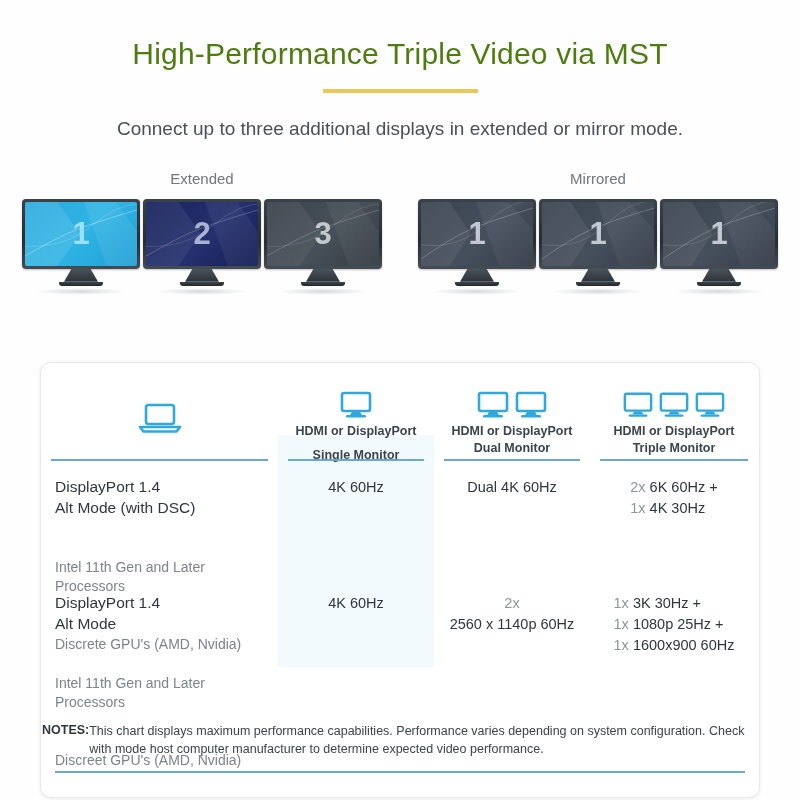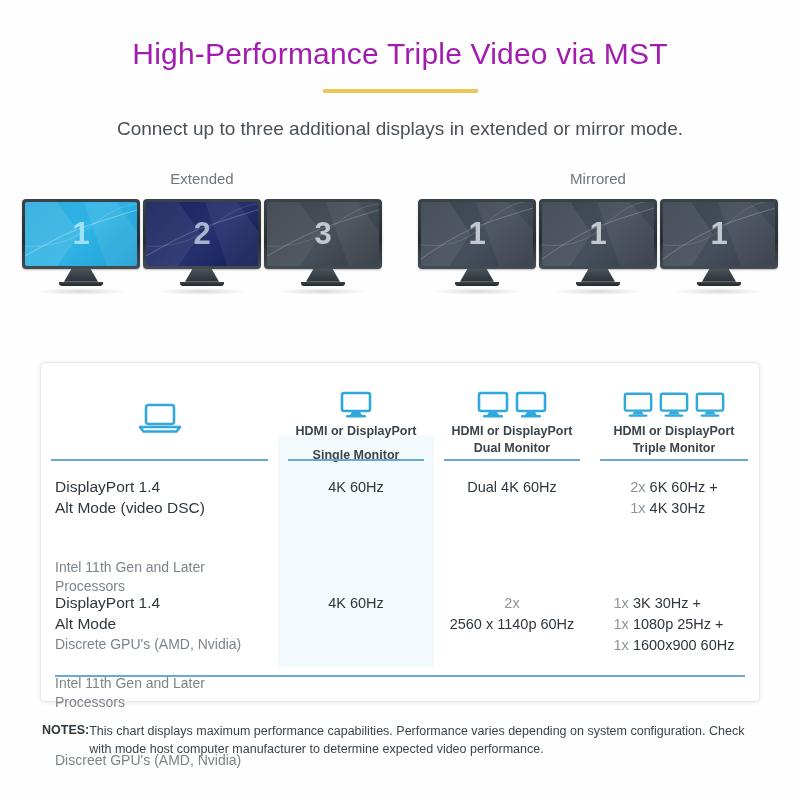--- a/index.html
+++ b/index.html
@@ -23,21 +23,21 @@
   }
 
   
   .header {
     padding-top: 36px;
     text-align: center;
   }
   .title {
     font-size: 30px;
     font-weight: 400;
-    color: #a21caf;
+    color: #4d7c0f;
     letter-spacing: 0.2px;
     line-height: 1.2;
     margin: 0;
   }
   .accent-rule {
     width: 155px;
     height: 4px;
     background: #e9c855;
     margin: 17px auto 0 auto;
     border-radius: 1px;
@@ -139,24 +139,24 @@
     border-radius: 50%;
     background: radial-gradient(ellipse at center, rgba(120,128,136,0.30) 0%, rgba(120,128,136,0.0) 70%);
   }
 
   
   .card {
     position: absolute;
     left: 40px;
     top: 362px;
     width: 720px;
-    height: 340px;
+    height: 436px;
     background: #ffffff;
     border: 1px solid #e8e8e8;
-    border-radius: 5px;
+    border-radius: 11px;
     box-sizing: border-box;
     box-shadow: 0 1px 5px rgba(0,0,0,0.07);
   }
   .table {
     position: relative;
     width: 100%;
     height: 100%;
   }
   .tint {
     position: absolute;
@@ -466,21 +466,21 @@
           </div>
           <div class="hlabel">HDMI or DisplayPort</div>
           <div class="hlabel" style="margin-top:0">Triple Monitor</div>
           <div class="underline"></div>
         </div>
       </div>
 
       <div class="grid">
         <div class="bcell first r1">
           <div class="spec-title">DisplayPort 1.4</div>
-          <div class="spec-title">Alt Mode (video DSC)</div>
+          <div class="spec-title">Alt Mode (with DSC)</div>
           <div class="spec-sub">Intel 11th Gen and Later Processors</div>
           <div class="spec-sub">Discrete GPU's (AMD, Nvidia)</div>
         </div>
         <div class="bcell r1">
           <span class="val">4K 60Hz</span>
         </div>
         <div class="bcell r1">
           <span class="val">Dual 4K 60Hz</span>
         </div>
         <div class="bcell r1">

